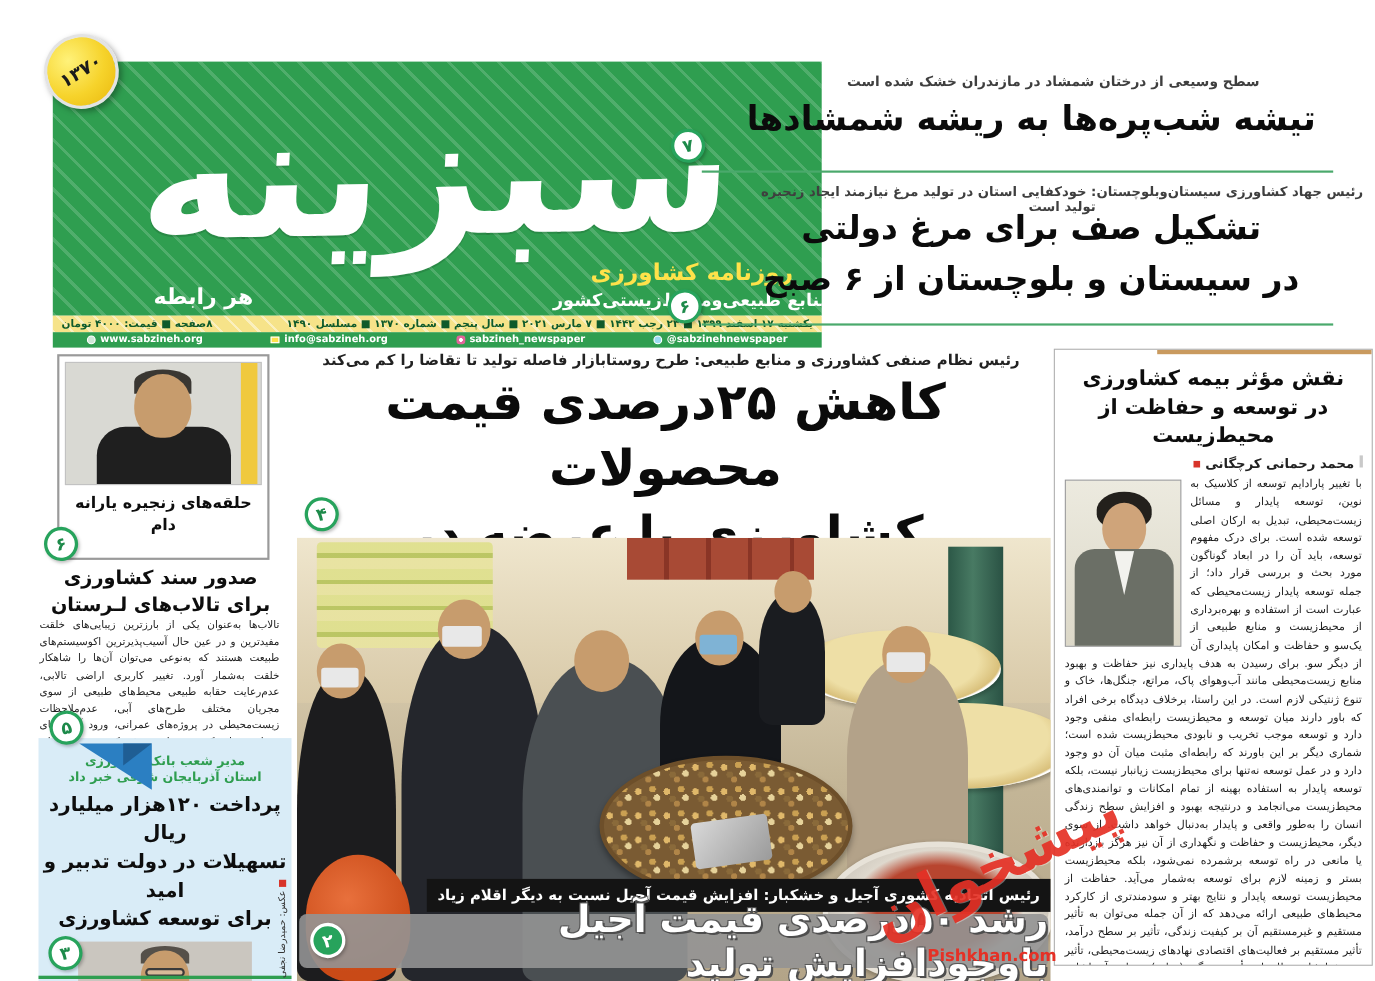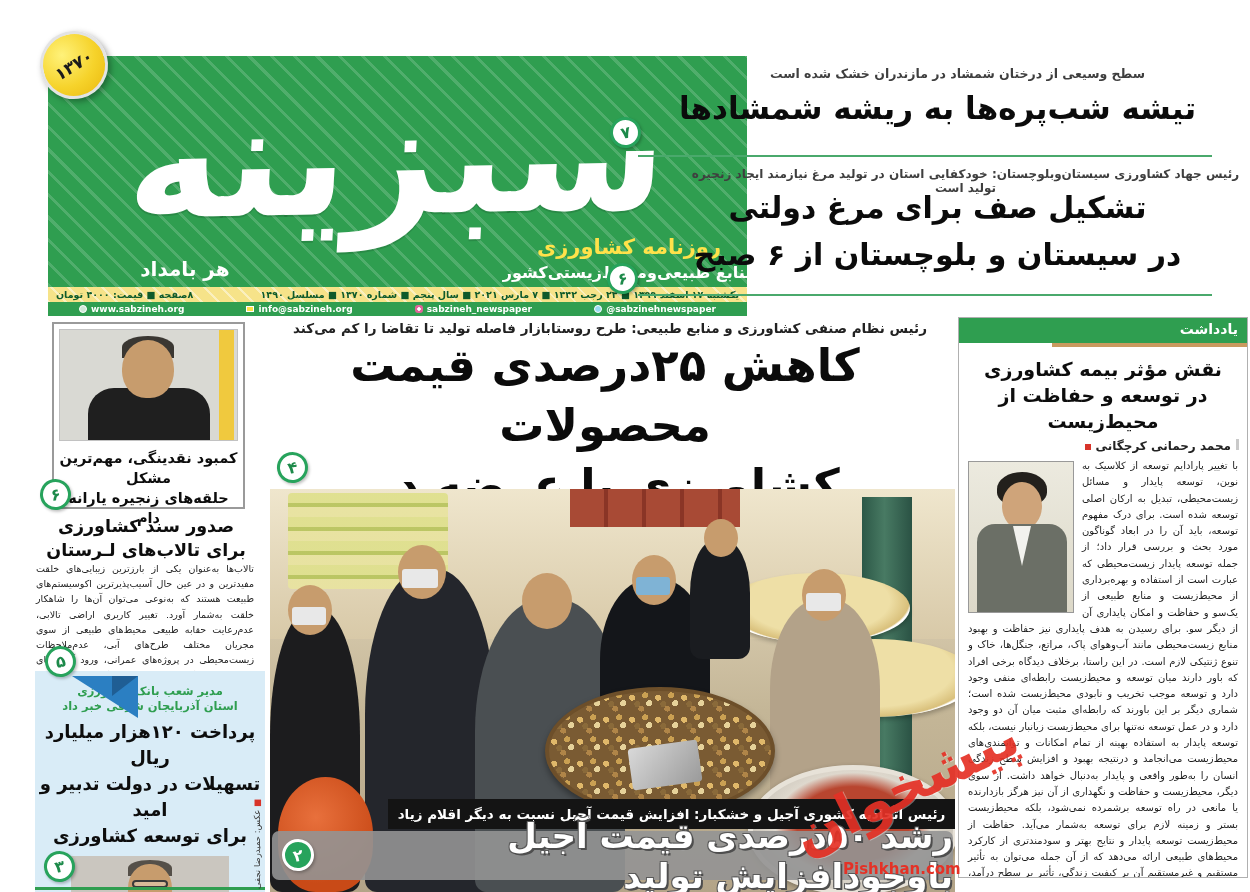--- a/index.html
+++ b/index.html
@@ -191,21 +191,21 @@
 
 <div class="page">
 
   <div class="abs badge">
     <span>۱۳۷۰</span>
   </div>
 
   <div class="abs greenbox">
     <div class="logo">سبزینه</div>
     <div class="tagline">
-      <div>هر بامداد</div>
+      <div>هر رابطه</div>
       <div>در سراسر کشور</div>
     </div>
     <div class="subtitle">
       <div class="l1">روزنامه کشاورزی</div>
       <div class="l2">منابع طبیعی‌ومحیط‌زیستی‌کشور</div>
     </div>
   </div>
 
   <div class="abs datebar">
     <span>یکشنبه ۱۷ اسفند ۱۳۹۹ ■ ۲۳ رجب ۱۴۴۲ ■ ۷ مارس ۲۰۲۱ ■ سال پنجم ■ شماره ۱۳۷۰ ■ مسلسل ۱۴۹۰</span>
@@ -286,21 +286,20 @@
   <div class="abs photo-head">رشد ۵۰درصدی قیمت آجیل باوجودافزایش تولید</div>
   <div class="abs pnum green c2">۲</div>
   <div class="abs watermark">پیشخوان</div>
   <div class="abs watermark-url">Pishkhan.com</div>
   <div class="abs photo-credit">
     <span class="sq">■</span>
     <span>عکس: حمیدرضا نجفی</span>
   </div>
 
   <div class="abs note">
-    <div class="note-bar">یادداشت</div>
     <div class="note-tan"></div>
     <div class="note-title">
       <div>نقش مؤثر بیمه کشاورزی</div>
       <div>در توسعه و حفاظت از محیط‌زیست</div>
     </div>
     <div class="note-author">
       <span class="vbar"></span><span>محمد رحمانی کرچگانی</span><span class="rsq"></span>
     </div>
     <div class="note-body">
       <div class="portrait">
@@ -315,21 +314,20 @@
   </div>
 
   <div class="abs lbox1">
     <div class="lbox1-photo">
       <div class="ystrip"></div>
       <div class="body2"></div>
       <div class="hair2"></div>
       <div class="head2"></div>
     </div>
     <div class="lbox1-cap">
-      <div>کمبود نقدینگی، مهم‌ترین مشکل</div>
       <div>حلقه‌های زنجیره یارانه دام</div>
     </div>
   </div>
   <div class="abs pnum c6b">۶</div>
 
   <div class="abs s2-head">
     <div>صدور سند کشاورزی</div>
     <div>برای تالاب‌های لـرستان</div>
   </div>
   <div class="abs s2-body">تالاب‌ها به‌عنوان یکی از بارزترین زیبایی‌های خلقت مفیدترین و در عین حال آسیب‌پذیرترین اکوسیستم‌های طبیعت هستند که به‌نوعی می‌توان آن‌ها را شاهکار خلقت به‌شمار آورد. تغییر کاربری اراضی تالابی، عدم‌رعایت حقابه طبیعی محیط‌های طبیعی از سوی مجریان مختلف طرح‌های آبی، عدم‌ملاحظات زیست‌محیطی در پروژه‌های عمرانی، ورود آلاینده‌های مختلف بیولوژیکی، شیمیایی و فیزیکی به محیط‌هـای تالابی، شـکار و صیدغیرمجاز، خشکسالی‌ها و بهره‌برداری بی‌رویه...</div>

